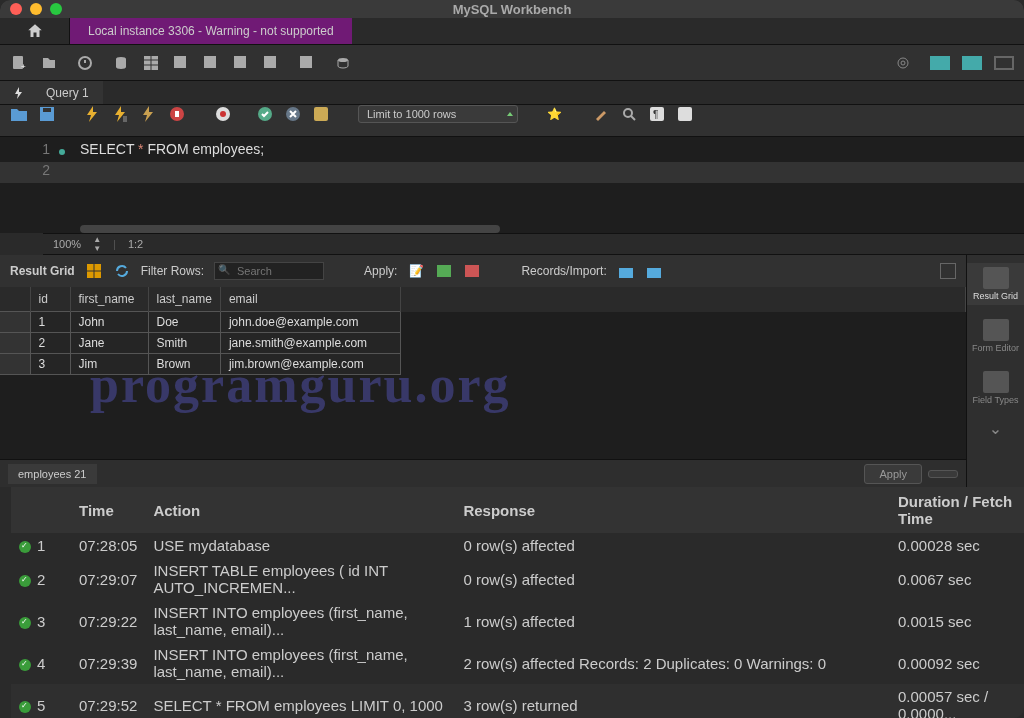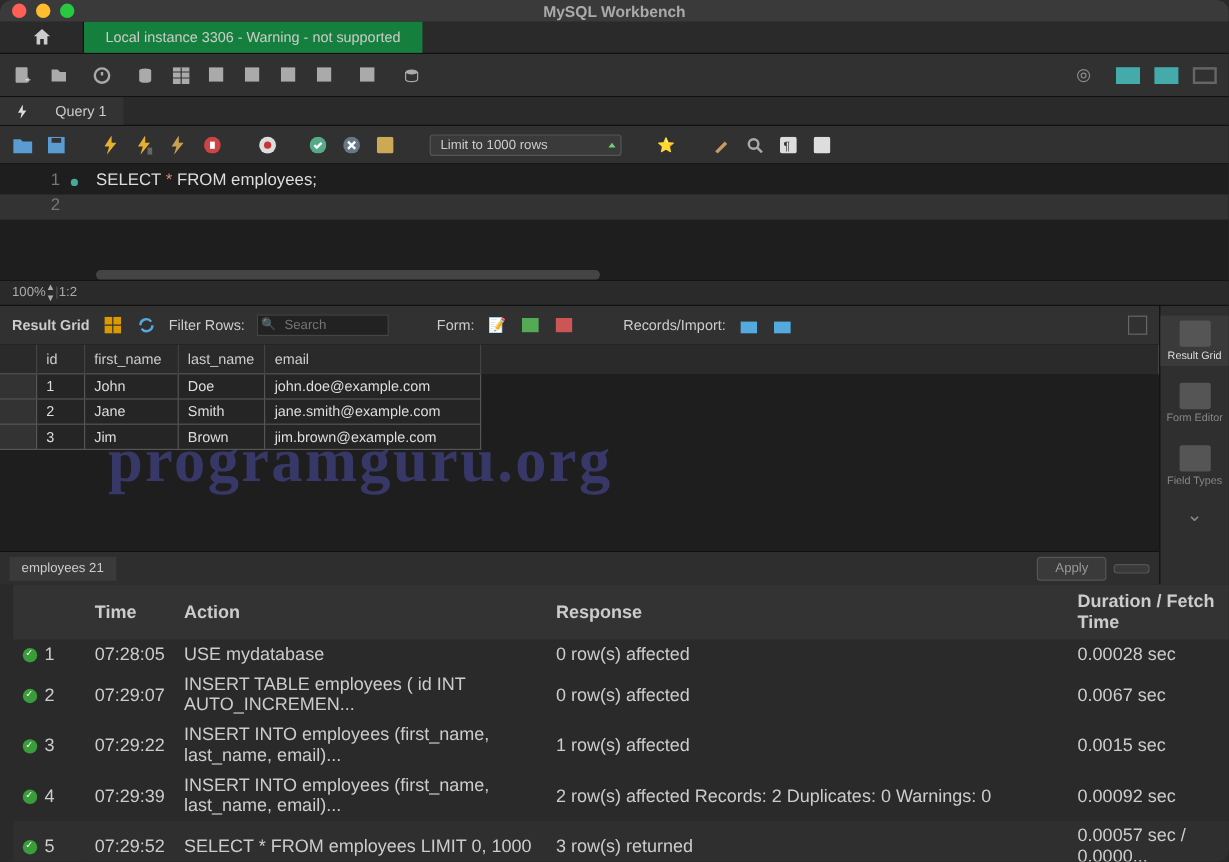--- a/index.html
+++ b/index.html
@@ -4,40 +4,40 @@
 <style>
 * { margin:0; padding:0; box-sizing:border-box; font-family:-apple-system,Helvetica,Arial,sans-serif; }
 body { background:#2a2a2a; color:#ccc; width:1024px; height:718px; overflow:hidden; font-size:12px; border-radius:10px; }
 .titlebar { height:18px; background:#3a3a3a; display:flex; align-items:center; padding:0 10px; border-top-left-radius:10px; border-top-right-radius:10px; position:relative; }
 .traffic { display:flex; gap:8px; }
 .dot { width:12px; height:12px; border-radius:50%; }
 .red{background:#ff5f57}.yellow{background:#febc2e}.green{background:#28c840}
 .titlebar-title { position:absolute; left:50%; transform:translateX(-50%); font-weight:600; color:#aaa; font-size:13px; }
 .tabbar1 { height:27px; background:#2a2a2a; display:flex; align-items:center; border-bottom:1px solid #111; }
 .home-btn { width:70px; height:100%; display:flex; align-items:center; justify-content:center; color:#ccc; border-right:1px solid #111; }
-.conn-tab { padding:0 18px; height:100%; display:flex; align-items:center; background:#15803d; font-size:12px; }
+.conn-tab { padding:0 18px; height:100%; display:flex; align-items:center; background:#701a75; font-size:12px; }
 .toolbar1 { height:36px; background:#313131; display:flex; align-items:center; padding:0 10px; gap:18px; border-bottom:1px solid #111; }
 .tb-icon { width:18px; height:18px; display:inline-flex; align-items:center; justify-content:center; color:#aaa; }
 .tb-group { display:flex; gap:12px; }
 .tb-spacer { flex:1; }
 .tabbar2 { height:24px; background:#2a2a2a; display:flex; border-bottom:1px solid #111; }
 .query-tab { padding:0 14px; height:100%; display:flex; align-items:center; gap:22px; background:#333; font-size:12px; }
-.toolbar2 { height:32px; background:#313131; display:flex; align-items:center; padding:0 10px; gap:10px; border-bottom:1px solid #111; }
+.toolbar2 { height:32px; background:#313131; display:flex; align-items:flex-start; padding:0 10px; gap:10px; border-bottom:1px solid #111; }
 .limit-select { background:#3a3a3a; border:1px solid #555; color:#ccc; padding:2px 20px 2px 8px; font-size:11px; border-radius:3px; position:relative; width:160px; }
 .limit-select::after{content:"";position:absolute;right:4px;top:50%;transform:translateY(-50%);border-left:3px solid transparent;border-right:3px solid transparent;border-bottom:4px solid #7c7; }
 .editor { background:#1e1e1e; padding:4px 0; height:96px; position:relative; }
 .ed-line { display:flex; height:21px; font-family:Menlo,monospace; font-size:14px; }
 .ed-gutter { width:60px; text-align:right; padding-right:10px; color:#777; user-select:none; position:relative; }
 .ed-gutter .bp { position:absolute; right:-5px; top:8px; width:6px; height:6px; background:#4a9; border-radius:50%; }
 .ed-code { flex:1; padding-left:20px; color:#ddd; }
 .ed-code .kw{color:#ddd;font-weight:400}
 .ed-code .op{color:#d87}
 .cursor-line{background:#333;}
 .ed-hscroll { position:absolute; bottom:0; left:80px; width:420px; height:8px; background:#444; border-radius:4px; }
-.status1 { height:22px; background:#2a2a2a; display:flex; align-items:center; padding:0 10px; font-size:11px; color:#aaa; border-bottom:1px solid #111; border-top:1px solid #111;}
+.status1 { height:22px; background:#2a2a2a; display:flex; align-items:center; padding:0 10px; gap:12px; font-size:11px; color:#aaa; border-bottom:1px solid #111; border-top:1px solid #111;margin-left:43px;}
 .results-area { display:flex; height:232px; }
 .results-main { flex:1; display:flex; flex-direction:column; }
 .results-tb { height:32px; background:#313131; display:flex; align-items:center; padding:0 10px; gap:10px; font-size:12px; }
 .results-tb input { background:#222; border:1px solid #444; color:#888; padding:2px 6px 2px 22px; font-size:11px; width:110px; }
 .search-wrap{position:relative;}
 .search-wrap::before{content:"🔍";position:absolute;left:4px;top:2px;font-size:10px;opacity:.5}
 .grid-wrap { flex:1; overflow:auto; background:#1e1e1e; }
 table.grid { border-collapse:collapse; width:100%; font-size:12px; }
 table.grid th { background:#2a2a2a; text-align:left; padding:5px 8px; border-right:1px solid #444; font-weight:400; color:#ccc; }
 table.grid td { padding:3px 8px; border:1px solid #555; background:#252525; color:#ddd; }
@@ -295,21 +295,21 @@
           </svg>
         </span>
       <span class="tb-icon">
           <svg width="14" height="14" fill="none" stroke="#5ad" stroke-width="2">
             <path d="M2 7a5 5 0 0 1 9-3M12 7a5 5 0 0 1-9 3"></path>
           </svg>
         </span>
       <span>Filter Rows:</span>
       <span class="search-wrap"><input placeholder="Search" style=""></span>
       <span style="width:20px"></span>
-      <span>Form:</span>
+      <span>Apply:</span>
       <span class="tb-icon">📝</span>
       <span class="tb-icon">
           <svg width="14" height="12" fill="#5a5">
             <rect width="14" height="12"></rect>
           </svg>
         </span>
       <span class="tb-icon">
           <svg width="14" height="12" fill="#c55">
             <rect width="14" height="12"></rect>
           </svg>

